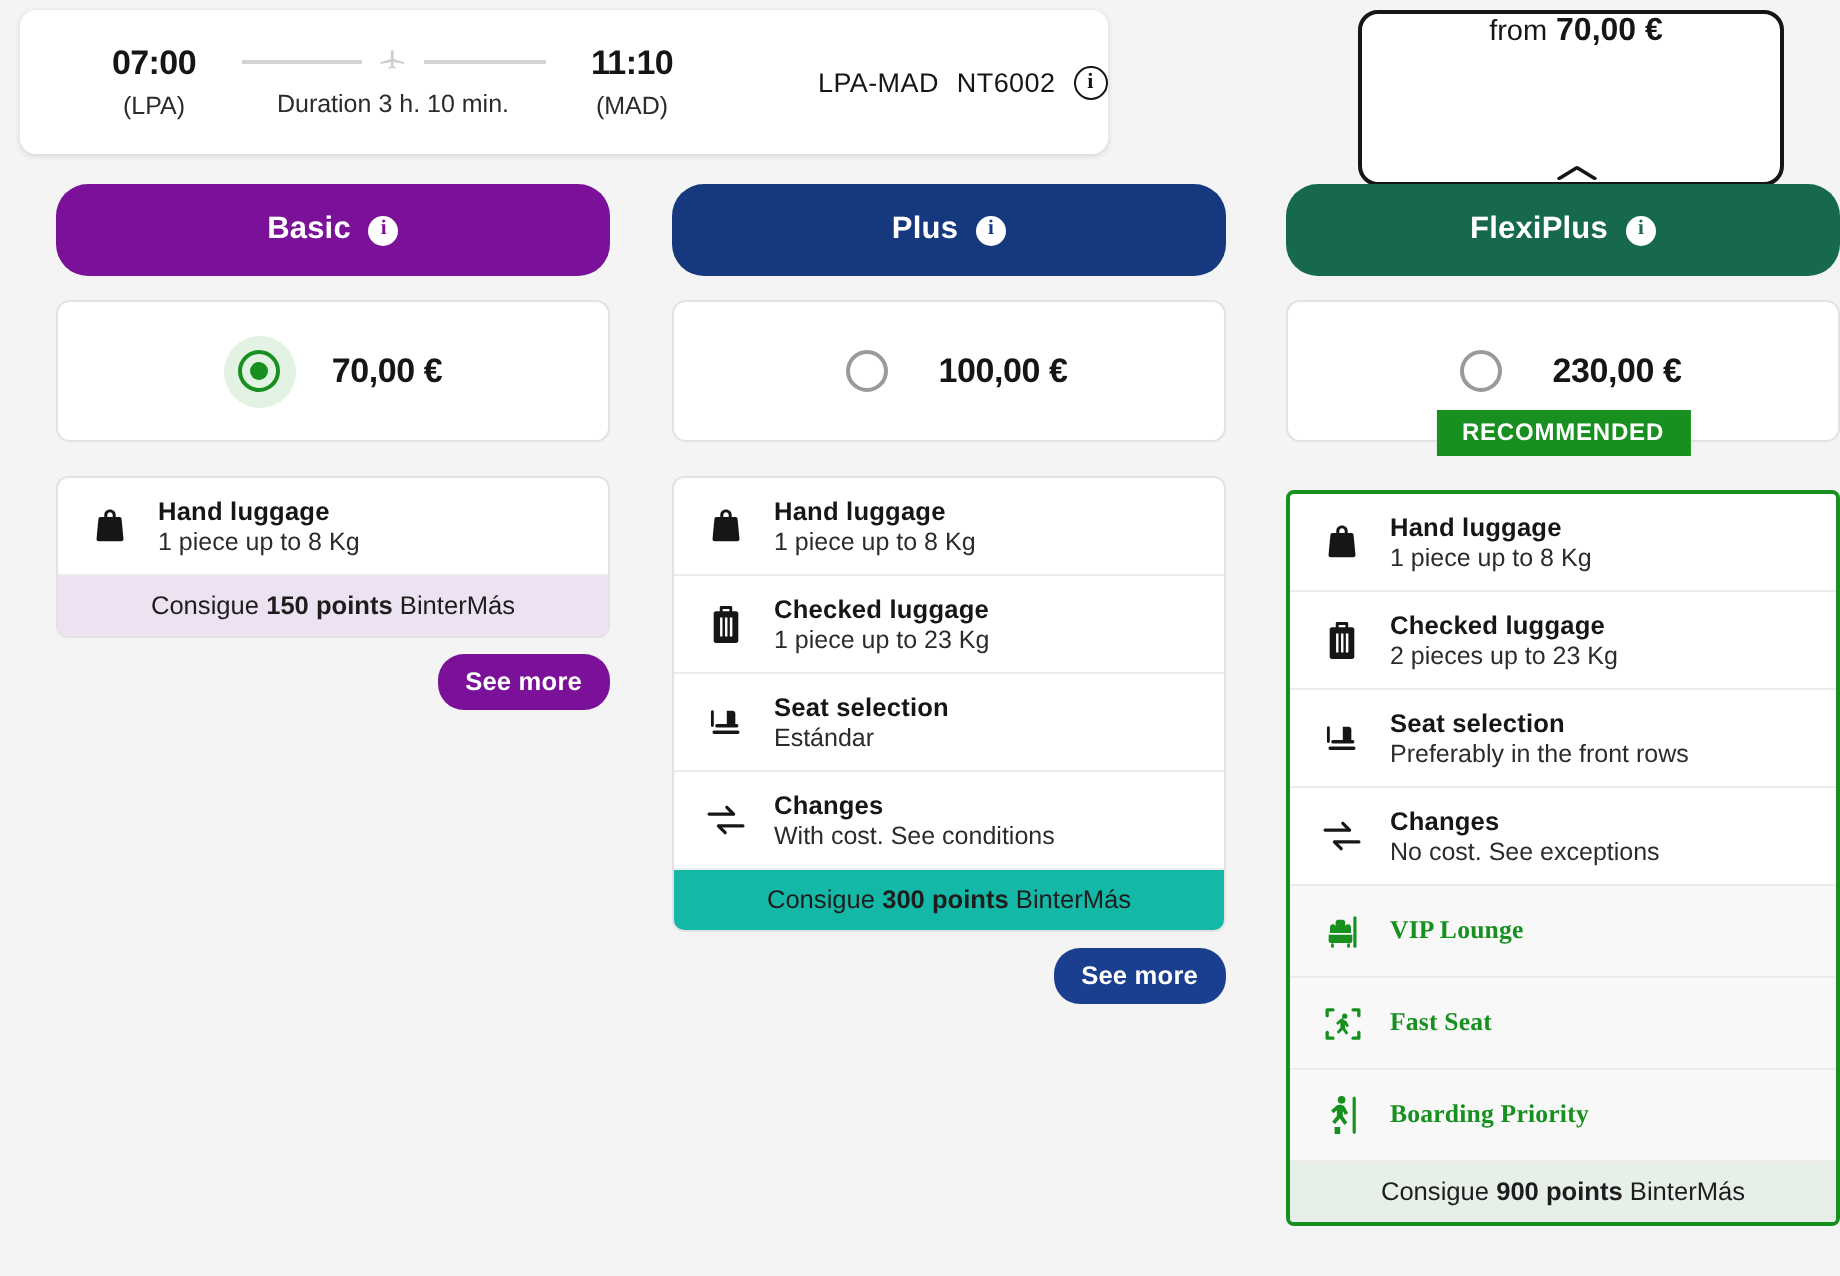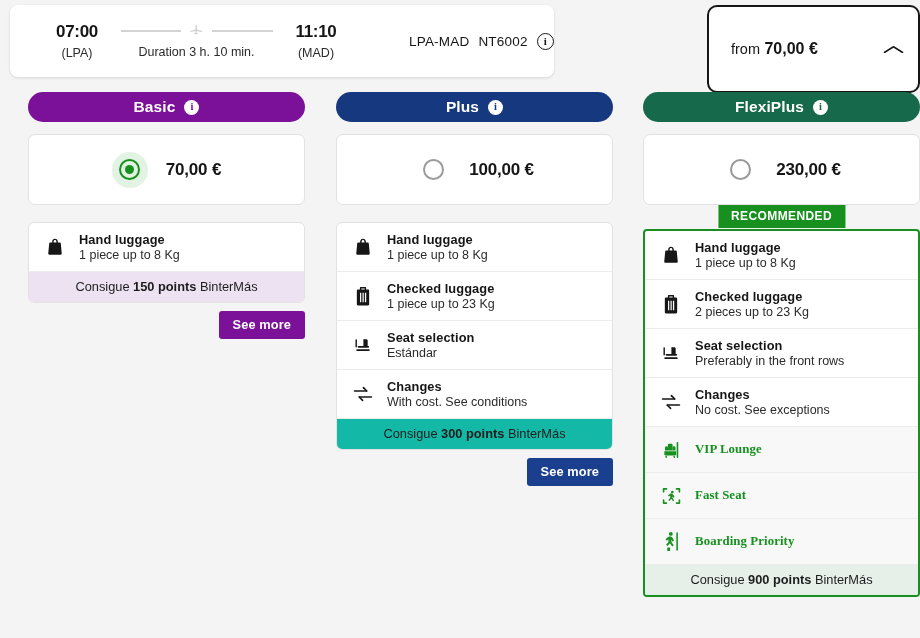--- a/index.html
+++ b/index.html
@@ -99,33 +99,34 @@
     font-weight: bold;
     font-family: "Liberation Serif", serif;
     line-height: 1;
     cursor: pointer;
     box-sizing: border-box;
   }
 
   
   .from-box {
     position: absolute;
-    right: 0;
+    right: 28px;
     top: 5px;
     width: 213px;
     height: 88px;
     background: #ffffff;
     border: 2px solid #161616;
     border-radius: 10px;
     display: flex;
     align-items: center;
     justify-content: space-between;
     padding: 0 17px 0 22px;
     box-sizing: border-box;
     cursor: pointer;
+    flex-direction: column;
   }
   .from-box .lbl { font-size: 14.5px; }
   .from-box .amt { font-size: 16px; font-weight: bold; }
   .chev {
     font-size: 15px;
     line-height: 1;
     transform: scaleX(1.5);
     color: #161616;
   }
 
@@ -140,21 +141,21 @@
   }
   .col {
     width: 294px;
     position: relative;
   }
   .col-basic { margin-left: 28px; }
   .col-plus  { margin-left: 31px; }
   .col-flexi { margin-left: 30px; }
 
   .tier-head {
-    height: 30px;
+    height: 46px;
     border-radius: 16px;
     color: #ffffff;
     display: flex;
     align-items: center;
     justify-content: center;
     gap: 9px;
     font-size: 15.5px;
     font-weight: bold;
     letter-spacing: 0.1px;
     cursor: pointer;
@@ -277,21 +278,21 @@
   .seemore-row {
     display: flex;
     justify-content: flex-end;
     margin-top: 8px;
   }
   .seemore {
     color: #ffffff;
     font-size: 12.8px;
     font-weight: bold;
     padding: 6px 14px 7px;
-    border-radius: 3px;
+    border-radius: 13px;
     cursor: pointer;
     letter-spacing: 0.1px;
   }
   .seemore.basic { background: #7a1198; }
   .seemore.plus  { background: #1b3f8f; }
 
   
   .rec-badge {
     position: absolute;
     left: 50%;

